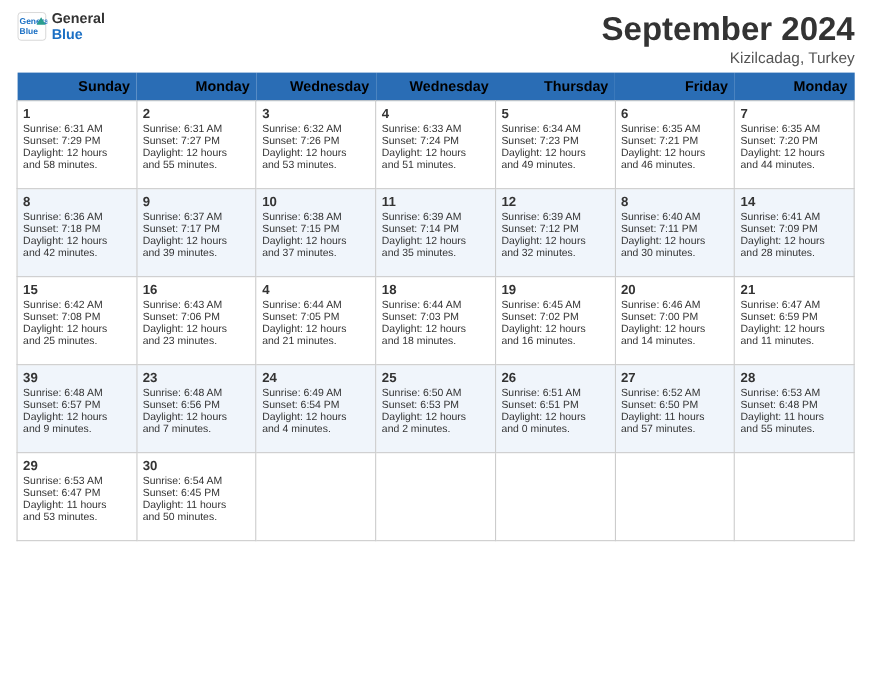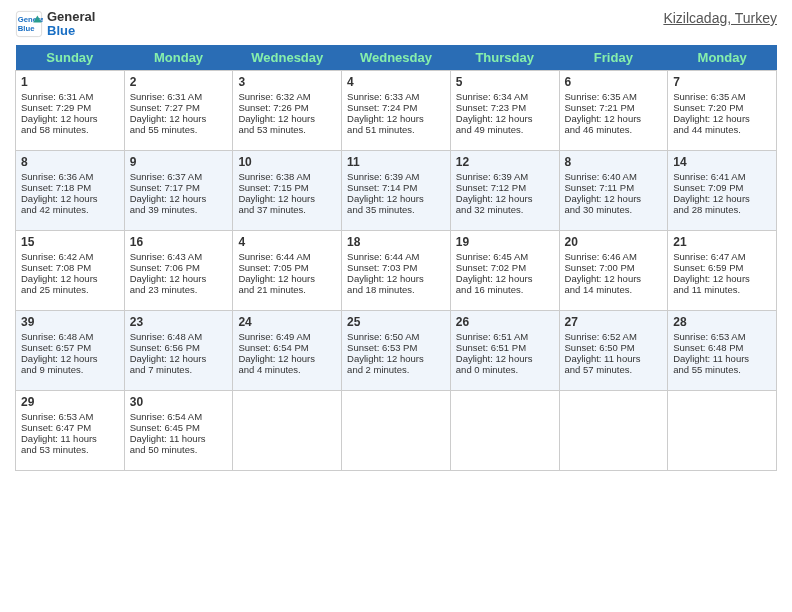--- a/index.html
+++ b/index.html
@@ -33,31 +33,30 @@
       text-align: right;
     }
     .month-title {
       font-size: 30px;
       font-weight: bold;
       color: #333;
     }
     .location {
       font-size: 14px;
       color: #555;
-      text-decoration: underline;
     }
     table {
       width: 100%;
       border-collapse: collapse;
       table-layout: fixed;
     }
     th {
       background-color: #2a6db5;
-      color: #86efac;
-      text-align: center;
+      color: #000000;
+      text-align: right;
       padding: 5px 6px;
       font-size: 13px;
       font-weight: bold;
     }
     td {
       border: 1px solid #ccc;
       vertical-align: top;
       padding: 4px 5px;
       font-size: 9.5px;
       color: #333;
@@ -92,20 +91,21 @@
         <text x="4" y="30" font-size="11" font-weight="bold" fill="#1a6fc4">Blue</text>
         <polygon points="32,8 38,18 26,18" fill="#2a9d8f"></polygon>
       </svg>
       <div>
         <div style="font-size:13px;font-weight:bold;color:#1a6fc4;line-height:1.1;">
           <span style="color:#333;">General</span><br><span style="color:#1a6fc4;">Blue</span>
         </div>
       </div>
     </div>
     <div class="title-block">
+      <div class="month-title">September 2024</div>
       <div class="location">Kizilcadag, Turkey</div>
     </div>
   </div>
 
   <table>
     <thead>
       <tr>
         <th>Sunday</th>
         <th>Monday</th>
         <th>Wednesday</th>

